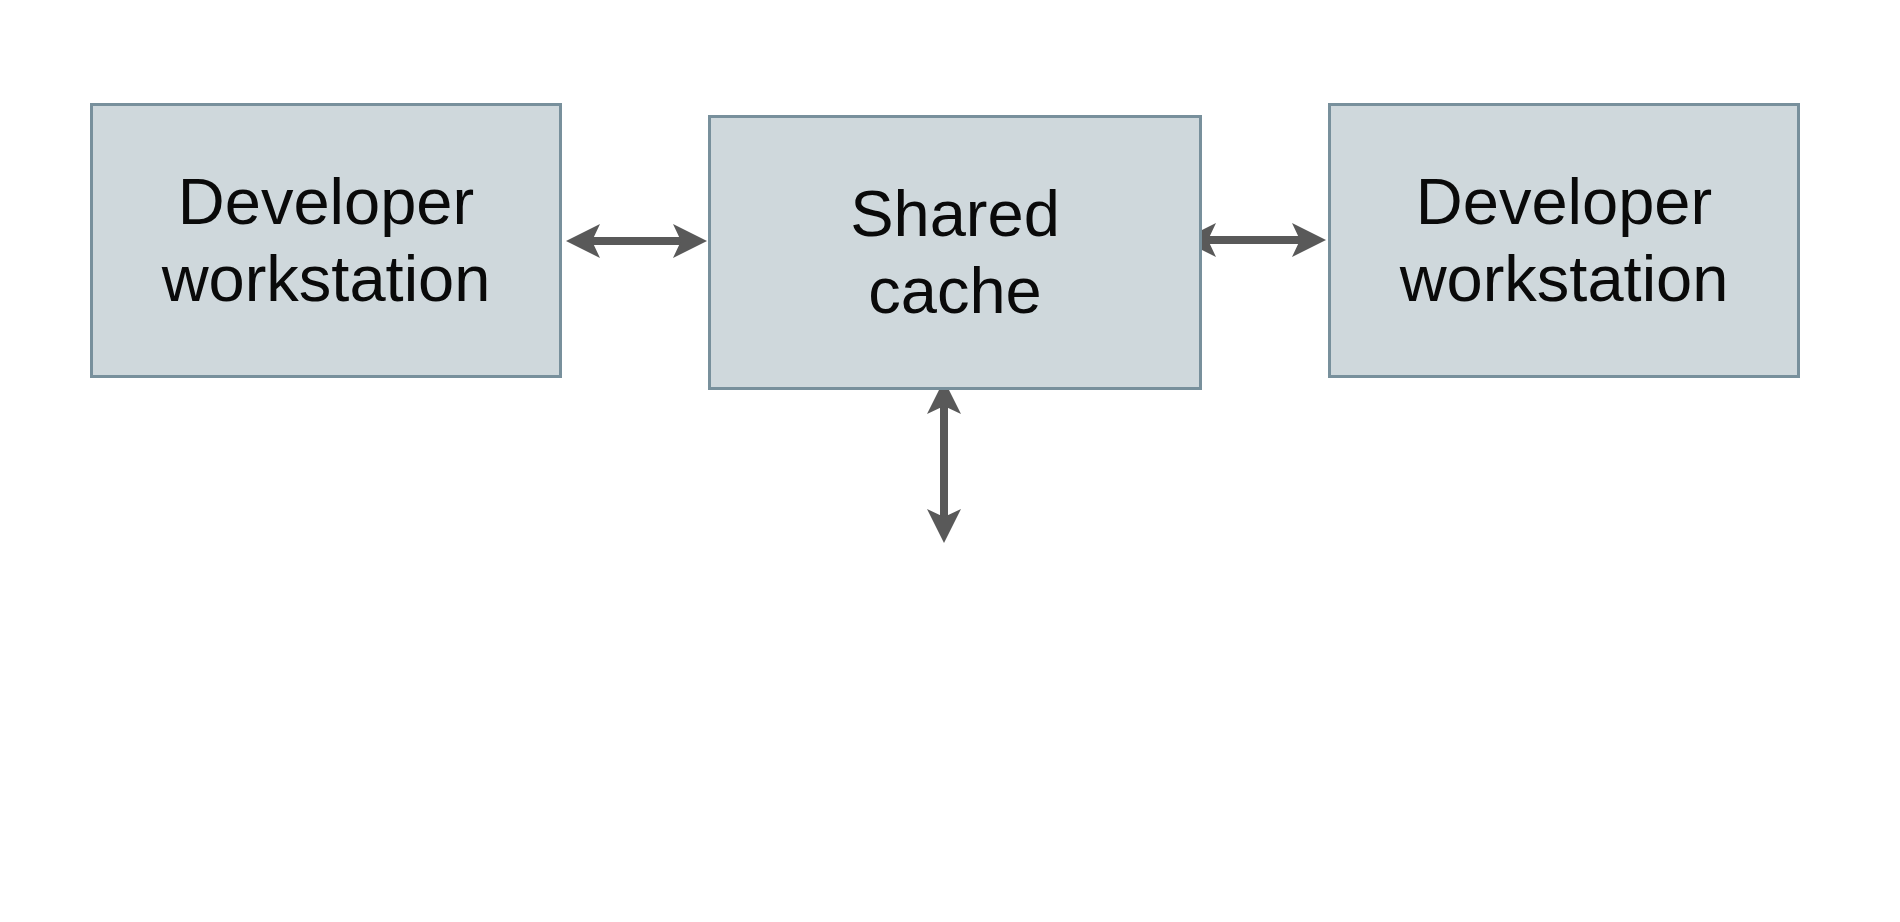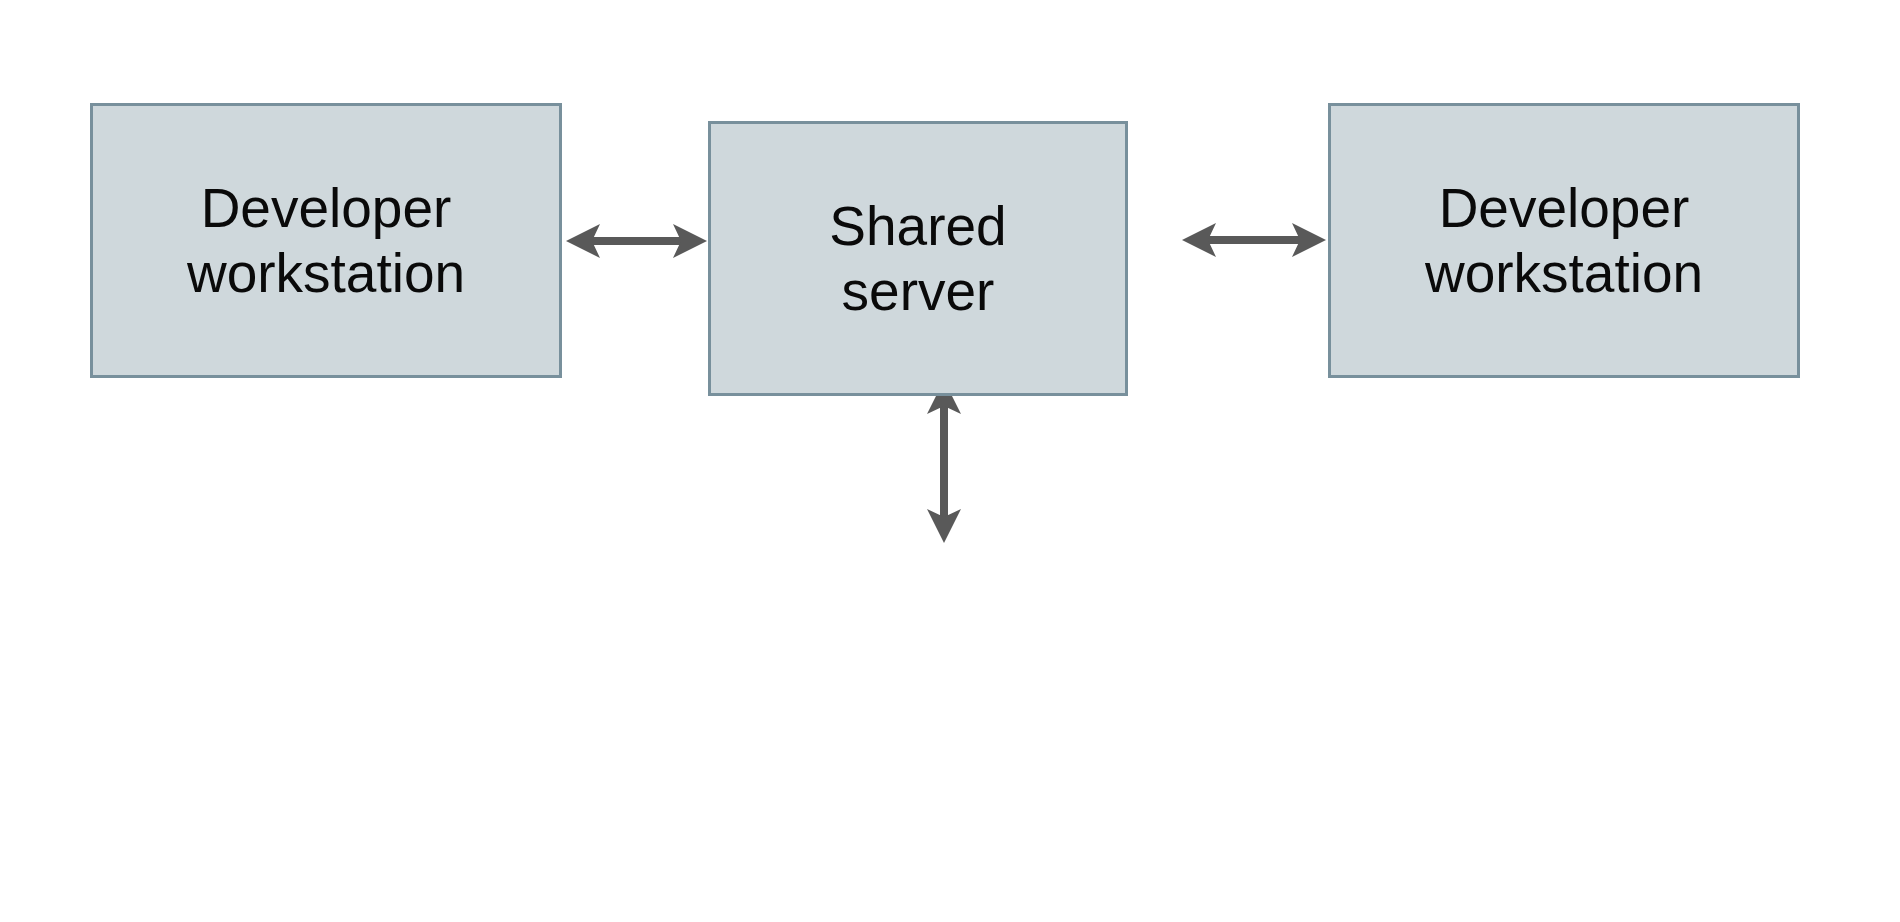--- a/index.html
+++ b/index.html
@@ -22,26 +22,26 @@
   .node {
     position: absolute;
     background: var(--box-fill);
     border: 3px solid var(--box-border);
     display: flex;
     flex-direction: column;
     align-items: center;
     justify-content: center;
     text-align: center;
     color: var(--text-color);
-    font-size: 55px;
+    font-size: 65px;
     line-height: 1.18;
     letter-spacing: 0px;
   }
   #node-dev-left  { left: 90px;   top: 103px; width: 472px; height: 275px; }
-  #node-cache     { left: 708px;  top: 121px; width: 420px; height: 275px; align-items: center; }
+  #node-cache     { left: 708px;  top: 115px; width: 494px; height: 275px; align-items: center; }
   #node-dev-right { left: 1328px; top: 103px; width: 472px; height: 275px; }
   #node-ci        { left: 708px;  top: 545px; width: 472px; height: 275px; }
   .edges-layer {
     position: absolute;
     left: 0; top: 0;
     width: 1900px; height: 922px;
     pointer-events: none;
   }
   .edge-shaft { stroke: var(--arrow-color); stroke-width: 8; }
   .edge-head  { fill: var(--arrow-color); }
@@ -72,21 +72,21 @@
     </g>
   </svg>
 
   <div class="node" id="node-dev-left">
     <div>Developer</div>
     <div>workstation</div>
   </div>
 
   <div class="node" id="node-cache">
     <div>Shared</div>
-    <div>server</div>
+    <div>cache</div>
   </div>
 
   <div class="node" id="node-dev-right">
     <div>Developer</div>
     <div>workstation</div>
   </div>
 
 
 </div>
 

